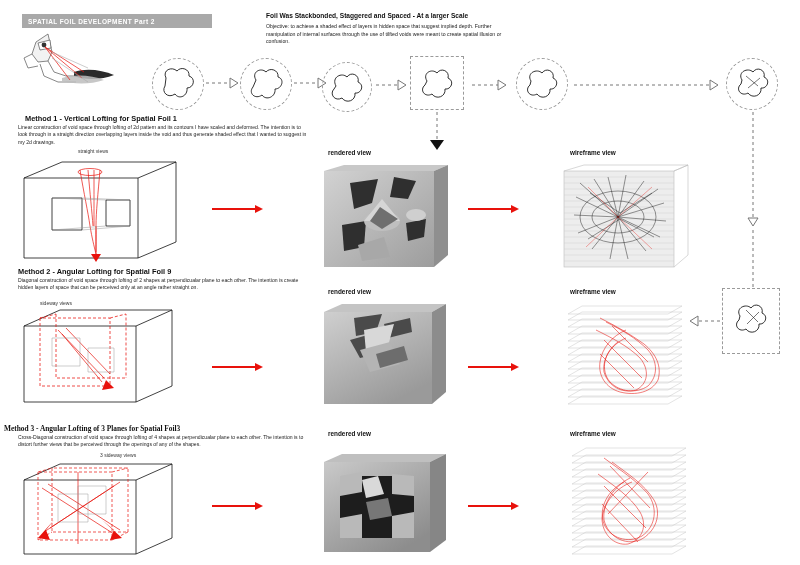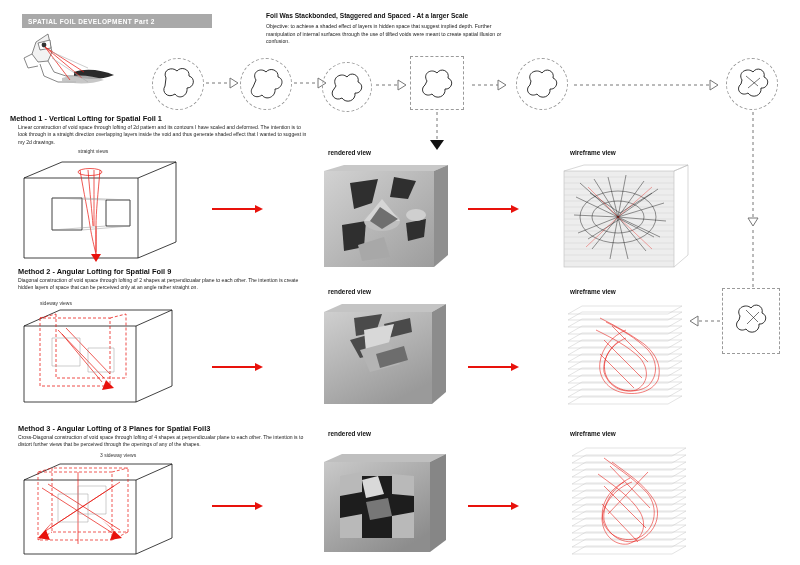--- a/index.html
+++ b/index.html
@@ -203,21 +203,21 @@
       </svg>
   </div>
 
   <div class="fig" style="left:426px;top:110px;">
     <svg width="22" height="44" viewBox="0 0 22 44">
       <path d="M11 2 L11 30" stroke="#777" stroke-width="1" stroke-dasharray="3 3" fill="none"></path>
       <path d="M4 30 L11 40 L18 30 Z" fill="#111"></path>
     </svg>
   </div>
 
-  <div class="m-head" style="left:10px;top:114px;">Method 1 - Vertical Lofting for Spatial Foil 1</div>
+  <div class="m-head" style="left:25px;top:114px;">Method 1 - Vertical Lofting for Spatial Foil 1</div>
   <div class="m-body" style="left:18px;top:124px;">Linear construction of void space through lofting of 2d pattern and its contours I have scaled and deformed. The intention is to look through in a straight direction overlapping layers inside the void and thus generate shaded effect that I wanted to suggest in my 2d drawings.</div>
   <div class="smcap" style="left:78px;top:148px;">straight views</div>
   <div class="cap" style="left:328px;top:149px;">rendered view</div>
   <div class="cap" style="left:570px;top:149px;">wireframe view</div>
 
   <div class="fig" style="left:18px;top:160px;">
     <svg width="170" height="105" viewBox="0 0 170 105">
       <g stroke="#111" fill="none" stroke-width="0.8">
         <path d="M6 18 L6 98 L120 98 L120 18 Z"></path>
         <path d="M6 18 L44 2 L158 2 L120 18"></path>
@@ -371,21 +371,21 @@
       </g>
       <g stroke="#e8120c" stroke-width="0.55" fill="none">
         <path d="M40 18 C56 26 70 34 84 44 C96 54 102 66 98 80 C92 92 76 96 60 92 C46 88 38 76 40 62 C42 48 52 36 66 30"></path>
         <path d="M46 22 C62 30 76 38 88 50 C98 62 98 76 88 86 C76 94 60 92 50 82 C40 70 44 52 58 42"></path>
         <path d="M36 30 C52 38 68 46 80 58 C90 70 88 84 76 90 C62 94 48 86 44 72 C42 58 52 44 66 38"></path>
         <path d="M52 26 L88 62 M44 40 L82 78 M40 54 L74 88"></path>
       </g>
     </svg>
   </div>
 
-  <div class="m-head" style="left:18px;top:424px;">Method 3 - Angular Lofting of 3 Planes for Spatial Foil3</div>
+  <div class="m-head" style="left:4px;top:424px;font-family:Liberation Serif, serif;">Method 3 - Angular Lofting of 3 Planes for Spatial Foil3</div>
   <div class="m-body" style="left:18px;top:434px;">Cross-Diagonal construction of void space through lofting of 4 shapes at perpendicualar plane to each other. The intention is to distort further views that be perceived through the openings of any of the shapes.</div>
   <div class="smcap" style="left:100px;top:452px;">3 sideway views</div>
   <div class="cap" style="left:328px;top:430px;">rendered view</div>
   <div class="cap" style="left:570px;top:430px;">wireframe view</div>
 
   <div class="fig" style="left:18px;top:460px;">
     <svg width="170" height="100" viewBox="0 0 170 100">
       <g stroke="#111" fill="none" stroke-width="0.8">
         <path d="M6 20 L6 94 L118 94 L118 20 Z"></path>
         <path d="M6 20 L42 4 L154 4 L118 20"></path>

